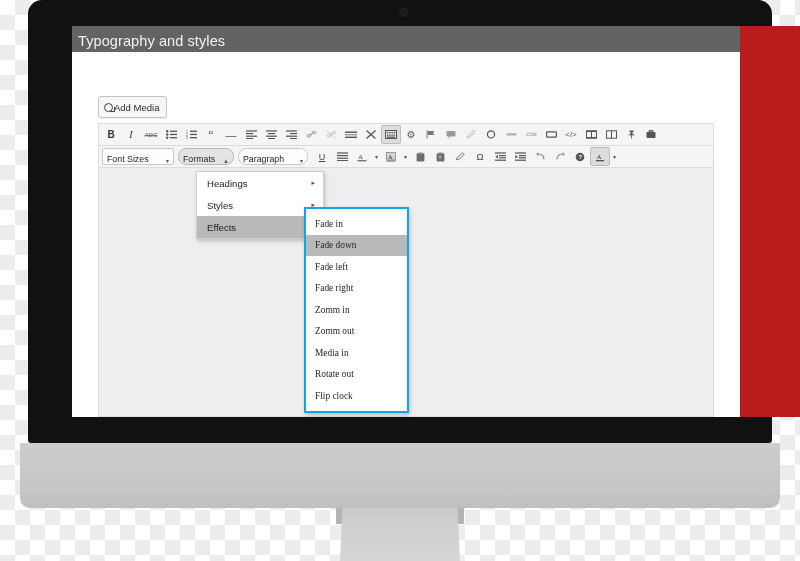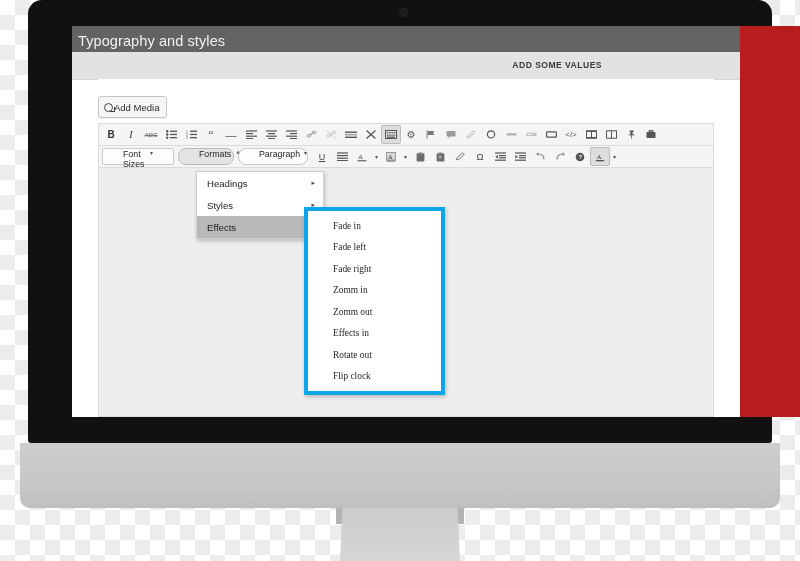--- a/index.html
+++ b/index.html
@@ -77,22 +77,22 @@
         box-sizing:border-box;display:flex;align-items:center;}
   #tbar1{top:44px;height:22px;border-bottom:none;padding-left:2px;}
   #tbar2{top:66px;height:23px;padding-left:3px;}
 
   .tb{width:20px;height:19px;display:flex;align-items:center;justify-content:center;
       font-size:10px;color:#555;flex:0 0 auto;}
   .tb svg{display:block;}
   .tb.on{background:#dddddd;border:1px solid #bcbcbc;border-radius:2px;box-sizing:border-box;}
 
   .sel{height:17px;background:#fdfdfd;border:1px solid #c9c9c9;border-radius:2px;
-       display:flex;align-items:flex-start;justify-content:space-between;
-       font-size:8.8px;color:#262626;padding:0 20px;margin-right:4px;box-sizing:border-box;}
+       display:flex;align-items:flex-end;justify-content:space-between;
+       font-size:8.8px;color:#262626;padding:0 4px;margin-right:4px;box-sizing:border-box;}
   #sel-fontsizes{width:72px;}
   #sel-formats{width:56px;background:#e4e4e4;border-color:#b9b9b9;border-radius:8px;}
   #sel-paragraph{width:70px;border-radius:8px;}
   .caret{font-size:6px;color:#555;margin-left:4px;}
 
   
   #canvas{position:absolute;left:0;top:89px;width:616px;height:249px;
           background:#eeeeee;border:1px solid #dcdcdc;border-top:none;box-sizing:border-box;}
 
   
@@ -101,44 +101,41 @@
     background:#fff;border:1px solid #cfcfcf;box-shadow:1px 2px 4px rgba(0,0,0,.22);
     padding:0 0;z-index:20;
   }
   .mi{height:22px;display:flex;align-items:center;justify-content:space-between;
       padding:0 8px 0 10px;font-size:9.6px;color:#262626;}
   .mi.hl{background:#b9b9b9;color:#1d1d1d;}
   .arrow{font-size:7px;color:#555;}
 
   #eff-menu{
     position:absolute;left:206px;top:128px;width:101px;
-    background:#fff;border:4px solid #0ea5e9;box-shadow:1px 2px 4px rgba(0,0,0,.22);
-    padding:4px 16px;z-index:21;max-height:210px;overflow:hidden;
+    background:#fff;border:2px solid #0ea5e9;box-shadow:1px 2px 4px rgba(0,0,0,.22);
+    padding:4px 0;z-index:21;max-height:210px;overflow:hidden;
   }
   .ei{height:21.5px;display:flex;align-items:center;padding:0 9px;
       font-size:9.4px;color:#262626;font-family:"Liberation Serif",serif;}
   .ei.hl{background:#b9b9b9;}
 </style>
 </head>
 <body>
 
 <div id="monitor">
   <div id="bezel"></div>
   <div id="webcam"></div>
 
   <div id="screen">
     <div id="page">
 
       <div id="page-header">
         <div id="page-title">Typography and styles</div>
       </div>
 
-      <div id="subbar">
-        <div id="subbar-label">ADD SOME VALUES</div>
-      </div>
 
       <div id="editor">
 
         <div id="addmedia">
           <span class="mediaicon"></span>
           <span>Add Media</span>
         </div>
 
         <div class="tbar" id="tbar1">
           <div class="tb">
@@ -440,25 +437,26 @@
             <span class="arrow">▸</span>
           </div>
           <div class="mi hl">
             <span>Effects</span>
             <span class="arrow">▸</span>
           </div>
         </div>
 
         <div id="eff-menu">
           <div class="ei">Fade in</div>
+          <div class="ei hl">Fade down</div>
           <div class="ei">Fade left</div>
           <div class="ei">Fade right</div>
           <div class="ei">Zomm in</div>
           <div class="ei">Zomm out</div>
-          <div class="ei">Effects in</div>
+          <div class="ei">Media in</div>
           <div class="ei">Rotate out</div>
           <div class="ei">Flip clock</div>
         </div>
 
       </div>
     </div>
   </div>
 </div>
 
 <div id="chin"></div>

